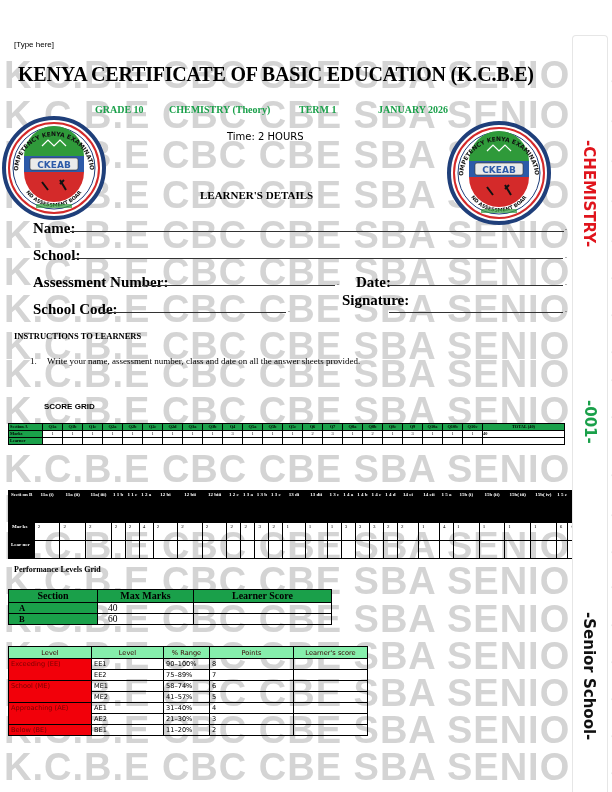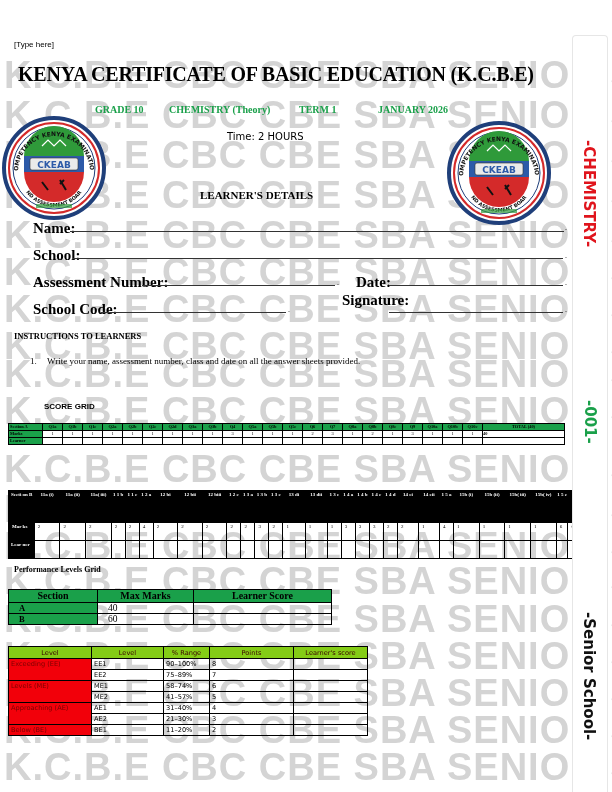--- a/index.html
+++ b/index.html
@@ -33,21 +33,21 @@
   .gb tr.marks td { height: 17px; vertical-align: top; text-align: left; padding-left: 3px; line-height: 7px; }
   .gb tr.learner td { height: 17px; }
   .gb td.rowhead { background: #000; color: #fff; font-weight: bold; text-align: left; padding-left: 2px; line-height: 7px; vertical-align: top; }
   .perf-title { position: absolute; left: 14px; top: 565px; font-size: 8px; font-weight: bold; }
   table.perf1 { position: absolute; left: 8px; top: 589px; width: 323px; border-collapse: collapse; table-layout: fixed; }
   table.perf1 td { border: 1px solid #000; height: 10px; line-height: 10px; padding: 0 10px; font-size: 9.5px; }
   table.perf1 tr.hdr td { background: #1aa04a; font-weight: bold; text-align: center; font-size: 10px; height: 12px; }
   table.perf1 td.sec { background: #1aa04a; font-weight: bold; font-size: 8.5px; }
   table.perf2 { position: absolute; left: 8px; top: 646px; width: 359px; border-collapse: collapse; table-layout: fixed; font-family: "DejaVu Sans", sans-serif; }
   table.perf2 td { border: 1px solid #000; height: 10px; line-height: 10px; padding: 0 2px; font-size: 6.6px; }
-  table.perf2 tr.hdr td { background: #84cc16; color: #3a0000; text-align: center; height: 11px; }
+  table.perf2 tr.hdr td { background: #86efac; color: #3a0000; text-align: center; height: 11px; }
   table.perf2 td.lvl { background: #f2000a; color: #7a0000; vertical-align: top; }
   .side-strip { position: absolute; left: 572px; top: 35px; width: 34px; height: 757px; background: #fff; border-left: 1px solid #e6e6e6; border-right: 1px solid #e6e6e6; border-top: 1px solid #e6e6e6; border-radius: 4px 4px 0 0; }
   .vtext { position: absolute; writing-mode: vertical-rl; font-family: "DejaVu Sans", sans-serif; font-weight: bold; white-space: nowrap; }
 </style>
 </head>
 <body>
 
 <div class="wm-layer">
   <div class="wm-row" style="top:56px">K.C.B.E CBC CBE SBA SENIOR SCHO</div>
   <div class="wm-row" style="top:96px">K.C.B.E CBC CBE SBA SENIOR SCHO</div>
@@ -414,21 +414,21 @@
       <td>8</td>
       <td></td>
     </tr>
     <tr>
       <td>EE2</td>
       <td>75–89%</td>
       <td>7</td>
       <td></td>
     </tr>
     <tr>
-      <td class="lvl" rowspan="2">Levels (ME)</td>
+      <td class="lvl" rowspan="2">School (ME)</td>
       <td>ME1</td>
       <td>58–74%</td>
       <td>6</td>
       <td></td>
     </tr>
     <tr>
       <td>ME2</td>
       <td>41–57%</td>
       <td>5</td>
       <td></td>

